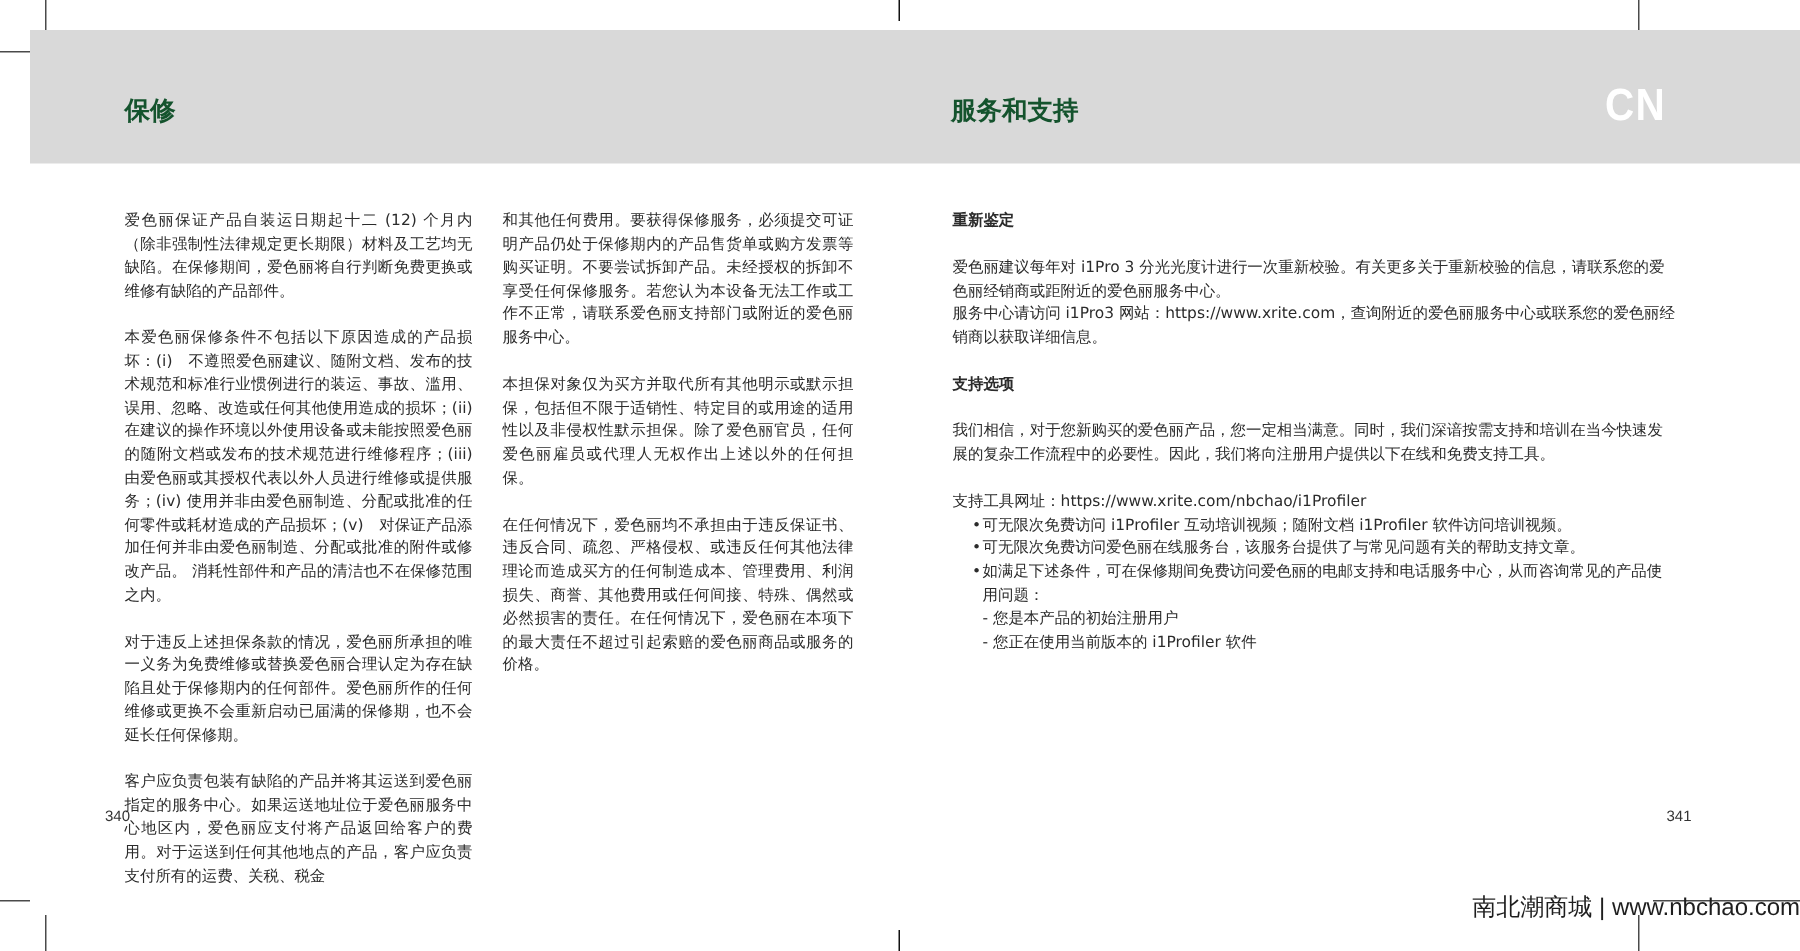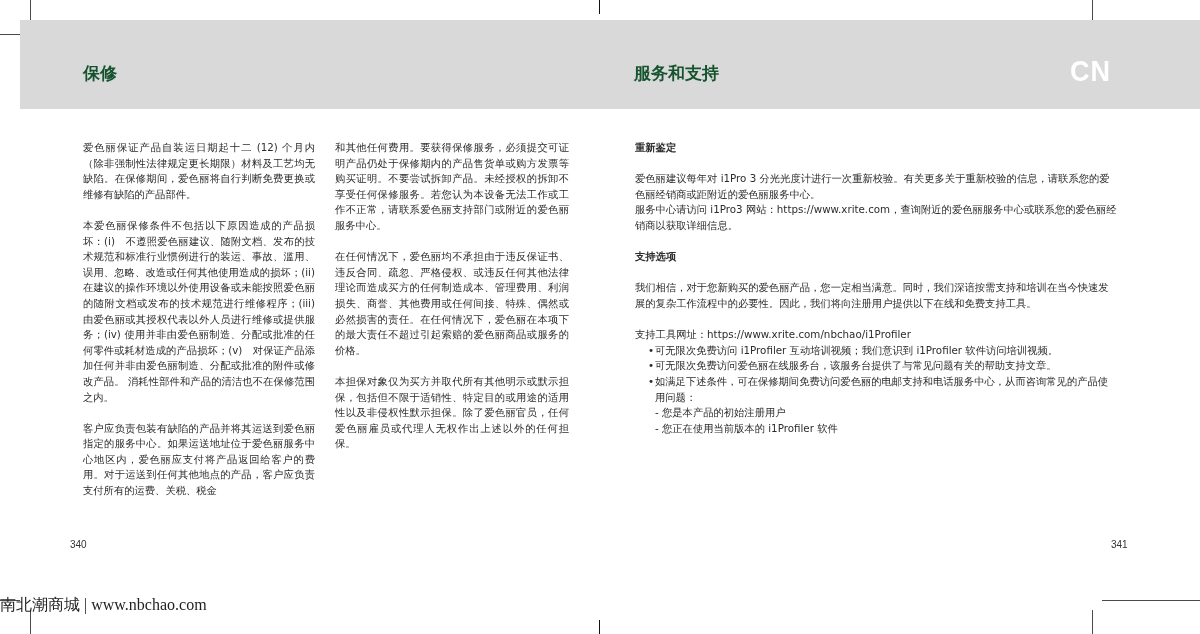--- a/index.html
+++ b/index.html
@@ -37,22 +37,22 @@
     .col-right .line { display: block; }
     .bullets { margin: 0; padding: 0; list-style: none; }
     .bullets li { position: relative; padding-left: 20px; }
     .bullets li .dot { position: absolute; left: 13px; top: 0; }
     .subitems { padding-left: 20px; }
     .page-num {
       position: absolute; top: 539px; font-size: 10px; color: #333;
       font-family: "Liberation Sans", sans-serif;
     }
     .footer {
-      position: absolute; top: 595px; left: 0; width: 1200px; text-align: left;
-      font-size: 16px; color: #1e1e1e; font-family: Liberation Serif, serif;
+      position: absolute; top: 595px; left: 0; width: 1200px; text-align: right;
+      font-size: 16px; color: #1e1e1e; font-family: Liberation Sans, sans-serif;
     }
   </style>
 </head>
 <body>
 
 <div class="crop v" style="left:30px; top:0; height:24px;"></div>
 <div class="crop h" style="left:0; top:34px; width:20px;"></div>
 <div class="crop v" style="left:599px; top:0; height:14px; background:#111;"></div>
 <div class="crop v" style="left:1092px; top:0; height:24px;"></div>
 <div class="crop h" style="left:1102px; top:34px; width:98px;"></div>
@@ -63,43 +63,44 @@
 <div class="crop v" style="left:1092px; top:610px; height:24px;"></div>
 
 <div class="banner"></div>
 <div class="banner-title" style="left:83px;">保修</div>
 <div class="banner-title" style="left:634px;">服务和支持</div>
 <div class="cn-badge">CN</div>
 
 <div class="col col-left">
   <p>爱色丽保证产品自装运日期起十二 (12) 个月内（除非强制性法律规定更长期限）材料及工艺均无缺陷。在保修期间，爱色丽将自行判断免费更换或维修有缺陷的产品部件。</p>
   <p>本爱色丽保修条件不包括以下原因造成的产品损坏：(i)　不遵照爱色丽建议、随附文档、发布的技术规范和标准行业惯例进行的装运、事故、滥用、误用、忽略、改造或任何其他使用造成的损坏；(ii)　在建议的操作环境以外使用设备或未能按照爱色丽的随附文档或发布的技术规范进行维修程序；(iii)　由爱色丽或其授权代表以外人员进行维修或提供服务；(iv) 使用并非由爱色丽制造、分配或批准的任何零件或耗材造成的产品损坏；(v)　对保证产品添加任何并非由爱色丽制造、分配或批准的附件或修改产品。 消耗性部件和产品的清洁也不在保修范围之内。</p>
+  <p>对于违反上述担保条款的情况，爱色丽所承担的唯一义务为免费维修或替换爱色丽合理认定为存在缺陷且处于保修期内的任何部件。爱色丽所作的任何维修或更换不会重新启动已届满的保修期，也不会延长任何保修期。</p>
   <p>客户应负责包装有缺陷的产品并将其运送到爱色丽指定的服务中心。如果运送地址位于爱色丽服务中心地区内，爱色丽应支付将产品返回给客户的费用。对于运送到任何其他地点的产品，客户应负责支付所有的运费、关税、税金</p>
 </div>
 
 <div class="col col-mid">
   <p>和其他任何费用。要获得保修服务，必须提交可证明产品仍处于保修期内的产品售货单或购方发票等购买证明。不要尝试拆卸产品。未经授权的拆卸不享受任何保修服务。若您认为本设备无法工作或工作不正常，请联系爱色丽支持部门或附近的爱色丽服务中心。</p>
+  <p>本担保对象仅为买方并取代所有其他明示或默示担保，包括但不限于适销性、特定目的或用途的适用性以及非侵权性默示担保。除了爱色丽官员，任何爱色丽雇员或代理人无权作出上述以外的任何担保。</p>
   <p>在任何情况下，爱色丽均不承担由于违反保证书、违反合同、疏忽、严格侵权、或违反任何其他法律理论而造成买方的任何制造成本、管理费用、利润损失、商誉、其他费用或任何间接、特殊、偶然或必然损害的责任。在任何情况下，爱色丽在本项下的最大责任不超过引起索赔的爱色丽商品或服务的价格。</p>
-  <p>本担保对象仅为买方并取代所有其他明示或默示担保，包括但不限于适销性、特定目的或用途的适用性以及非侵权性默示担保。除了爱色丽官员，任何爱色丽雇员或代理人无权作出上述以外的任何担保。</p>
 </div>
 
 <div class="col col-right">
   <div class="heading">重新鉴定</div>
   <p>
     <span class="line">爱色丽建议每年对 i1Pro 3 分光光度计进行一次重新校验。有关更多关于重新校验的信息，请联系您的爱色丽经销商或距附近的爱色丽服务中心。</span>
     <span class="line">服务中心请访问 i1Pro3 网站：https://www.xrite.com，查询附近的爱色丽服务中心或联系您的爱色丽经销商以获取详细信息。</span>
   </p>
   <div class="heading">支持选项</div>
   <p>我们相信，对于您新购买的爱色丽产品，您一定相当满意。同时，我们深谙按需支持和培训在当今快速发展的复杂工作流程中的必要性。因此，我们将向注册用户提供以下在线和免费支持工具。</p>
   <div style="margin-bottom:15.6px;">
     <div>支持工具网址：https://www.xrite.com/nbchao/i1Profiler</div>
     <ul class="bullets">
       <li>
         <span class="dot">•</span>
-        <span>可无限次免费访问 i1Profiler 互动培训视频；我们意识到 i1Profiler 软件访问培训视频。</span>
+        <span>可无限次免费访问 i1Profiler 互动培训视频；随附文档 i1Profiler 软件访问培训视频。</span>
       </li>
       <li>
         <span class="dot">•</span>
         <span>可无限次免费访问爱色丽在线服务台，该服务台提供了与常见问题有关的帮助支持文章。</span>
       </li>
       <li>
         <span class="dot">•</span>
         <span>如满足下述条件，可在保修期间免费访问爱色丽的电邮支持和电话服务中心，从而咨询常见的产品使用问题：</span>
       </li>
     </ul>

